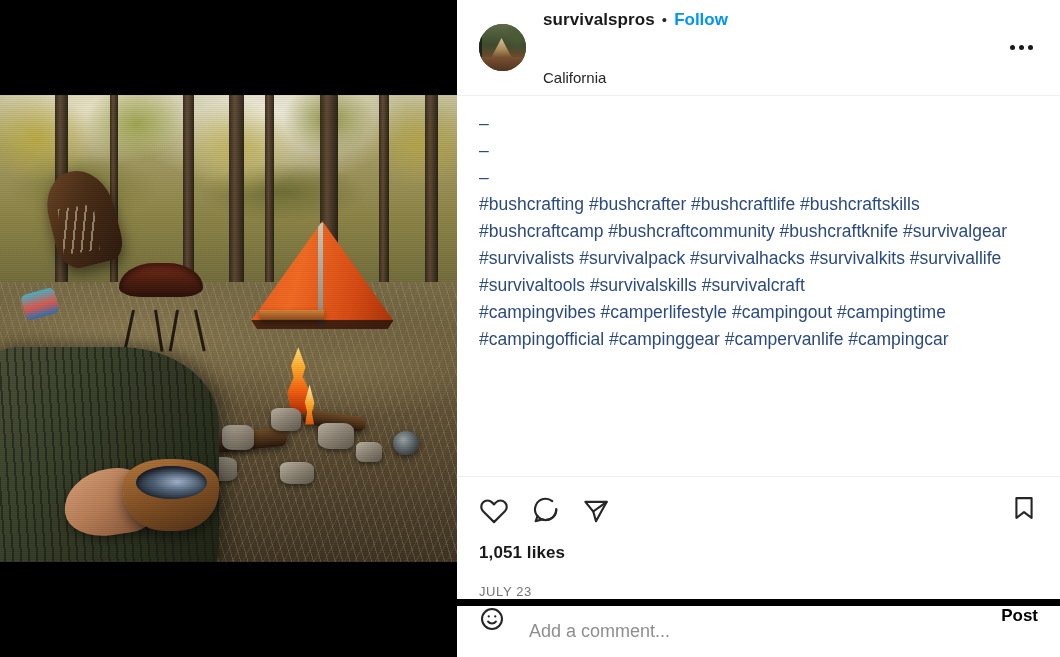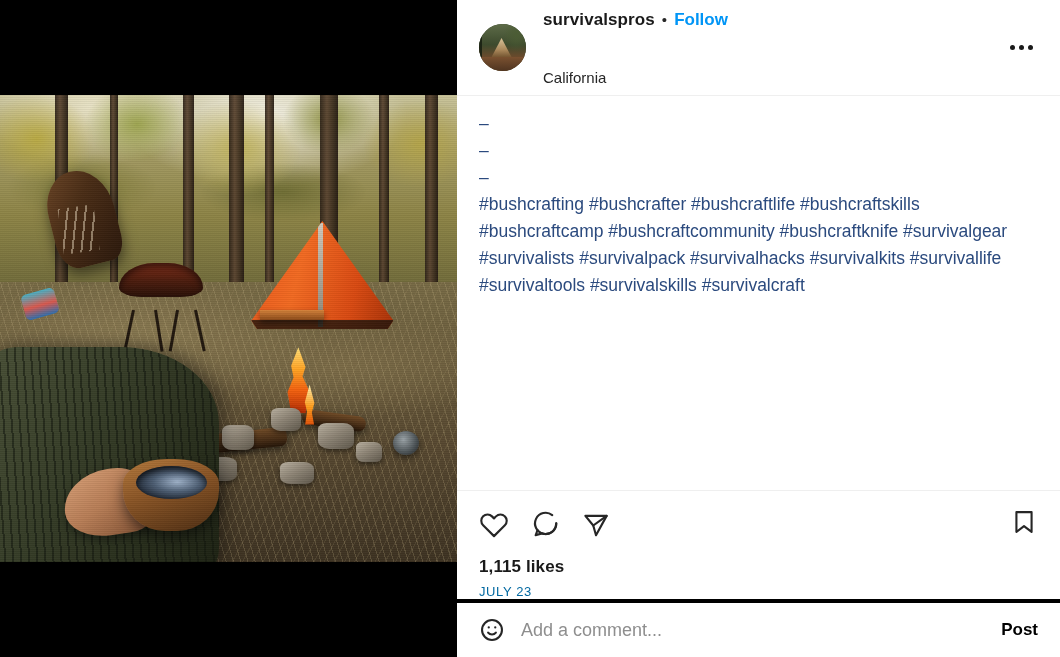--- a/index.html
+++ b/index.html
@@ -400,37 +400,36 @@
     padding: 0 22px;
     flex: 0 0 auto;
   }
   .likes {
     font-size: 17px;
     font-weight: 700;
     color: #1a1a1a;
     letter-spacing: .1px;
   }
   .date {
-    margin-top: 7px;
+    margin-top: 21px;
     font-size: 13px;
-    color: #0369a1;
+    color: #737373;
     letter-spacing: .6px;
     text-transform: uppercase;
   }
 
   
   .composer {
     margin-top: auto;
     height: 58px;
     flex: 0 0 58px;
-    border-top: 4px solid #000000;
-    display: flex;
-    align-items: center;
+    border-top: 7px solid #000000;
+    display: flex;
     padding: 0 22px;
-    gap: 16px;
+    gap: 24px;
   }
   .emoji-btn { cursor: pointer; display: flex; }
   .comment-input {
     flex: 1 1 auto;
     border: none;
     outline: none;
     font-family: "Liberation Sans", sans-serif;
     font-size: 18px;
     color: #262626;
     background: transparent;
@@ -533,20 +532,21 @@
 
     <div class="caption-area">
       <div class="caption">
         <div class="cap-line">–</div>
         <div class="cap-line"></div>
         <div class="cap-line">–</div>
         <div class="cap-line"></div>
         <div class="cap-line">–</div>
         <div class="cap-line">#bushcrafting #bushcrafter #bushcraftlife #bushcraftskills #bushcraftcamp #bushcraftcommunity #bushcraftknife #survivalgear</div>
         <div class="cap-line">#survivalists #survivalpack #survivalhacks #survivalkits #survivallife #survivaltools #survivalskills #survivalcraft</div>
+        <div class="cap-line">#campingvibes #camperlifestyle #campingout #campingtime #campingofficial #campinggear #campervanlife #campingcar</div>
       </div>
     </div>
 
     <div class="actions">
       <div class="act-left">
         <div class="icon-btn">
           <svg width="30" height="30" viewBox="0 0 24 24" fill="none" stroke="#262626" stroke-width="1.7" stroke-linecap="round" stroke-linejoin="round">
             <path d="M20.7 5.9a5 5 0 0 0-7.1 0L12 7.5l-1.6-1.6a5 5 0 1 0-7.1 7.1l1.6 1.6L12 21.7l7.1-7.1 1.6-1.6a5 5 0 0 0 0-7.1z"></path>
           </svg>
         </div>
@@ -564,21 +564,21 @@
         </div>
       </div>
       <div class="save-btn">
         <svg width="28" height="28" viewBox="0 0 24 24" fill="none" stroke="#262626" stroke-width="1.8" stroke-linecap="round" stroke-linejoin="round">
           <path d="M5.5 3.5h13v17l-6.5-5-6.5 5v-17z"></path>
         </svg>
       </div>
     </div>
 
     <div class="meta">
-      <div class="likes">1,115 likes</div>
+      <div class="likes">1,051 likes</div>
       <div class="date">JULY 23</div>
     </div>
 
     <div class="composer">
       <div class="emoji-btn">
         <svg width="26" height="26" viewBox="0 0 24 24" fill="none" stroke="#262626" stroke-width="1.9" stroke-linecap="round" stroke-linejoin="round">
           <circle cx="12" cy="12" r="9.2"></circle>
           <path d="M8.4 14.4a4.6 4.6 0 0 0 7.2 0"></path>
           <circle cx="9" cy="9.6" r="1.05" fill="#262626" stroke="none"></circle>
           <circle cx="15" cy="9.6" r="1.05" fill="#262626" stroke="none"></circle>

